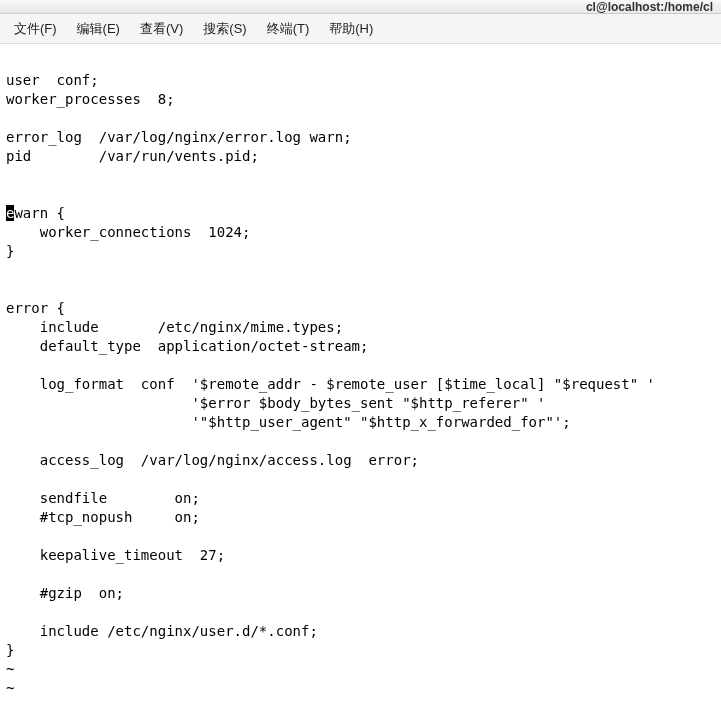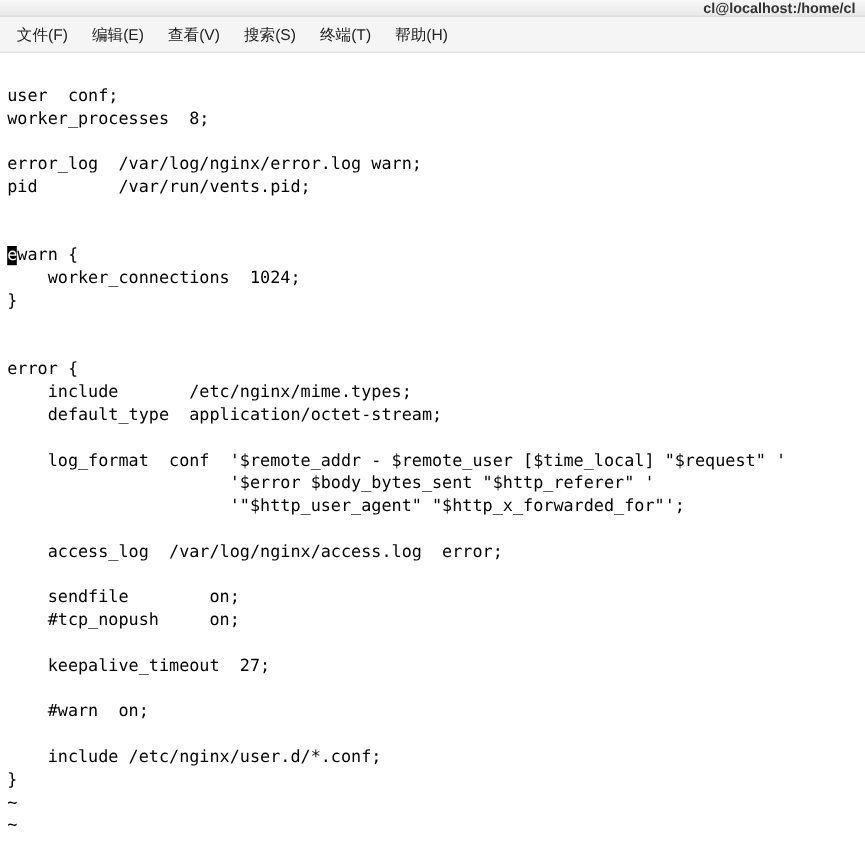--- a/index.html
+++ b/index.html
@@ -90,19 +90,19 @@
 <span>                      '$error $body_bytes_sent "$http_referer" '</span>
 <span>                      '"$http_user_agent" "$http_x_forwarded_for"';</span>
 <span></span>
 <span>    access_log  /var/log/nginx/access.log  error;</span>
 <span></span>
 <span>    sendfile        on;</span>
 <span>    #tcp_nopush     on;</span>
 <span></span>
 <span>    keepalive_timeout  27;</span>
 <span></span>
-<span>    #warn  on;</span>
+<span>    #gzip  on;</span>
 <span></span>
 <span>    include /etc/nginx/user.d/*.conf;</span>
 <span>}</span>
 <span class="tilde">~</span>
 <span class="tilde">~</span>
 </div>
 
 </body></html>

